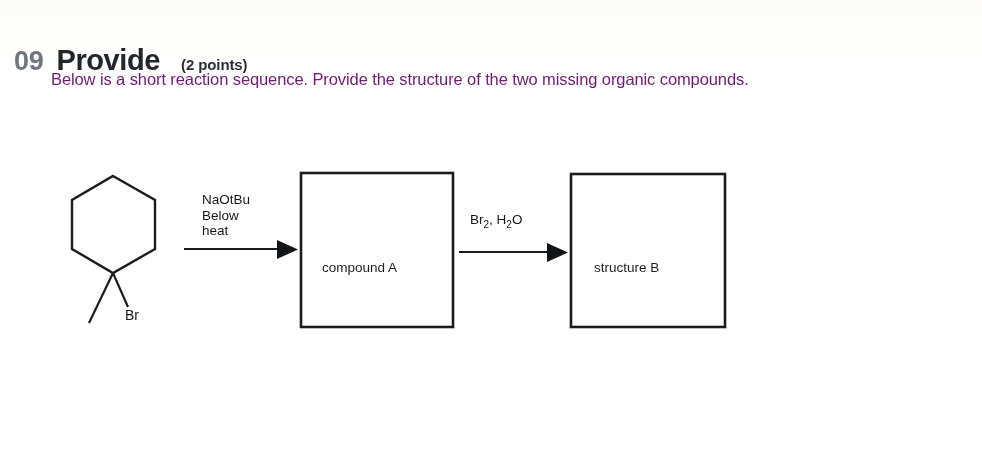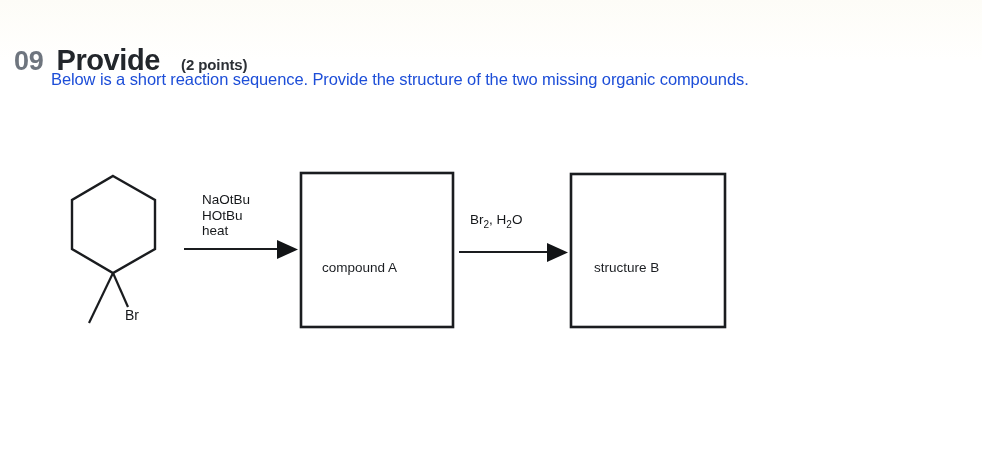--- a/index.html
+++ b/index.html
@@ -52,21 +52,21 @@
     color: #2c3036;
     margin-left: 21px;
     letter-spacing: -0.1px;
   }
 
   .q-prompt {
     position: absolute;
     left: 51px;
     top: 70px;
     font-size: 16.5px;
-    color: #1d4ed8;
+    color: #701a75;
     letter-spacing: -0.1px;
     white-space: nowrap;
   }
 
   
   .scheme {
     position: absolute;
     left: 0;
     top: 150px;
     width: 982px;
@@ -141,21 +141,21 @@
     <g>
       <line x1="459" y1="102" x2="551" y2="102" stroke="#1a1c1f" stroke-width="2.1"></line>
       <polygon points="547,93 568,102.5 547,112" fill="#121416"></polygon>
     </g>
 
     <rect x="571" y="24" width="154" height="153" fill="#ffffff" stroke="#1a1c1f" stroke-width="2.6"></rect>
   </svg>
 
   <div class="reagent reagent-1">
     <div>NaOtBu</div>
-    <div>HOtBu</div>
+    <div>Below</div>
     <div>heat</div>
   </div>
 
   <div class="reagent reagent-2">
     <span>Br</span><sub>2</sub><span>, H</span><sub>2</sub><span>O</span>
   </div>
 
   <div class="compound-label compound-label-a">compound A</div>
   <div class="compound-label compound-label-b">structure B</div>
 

